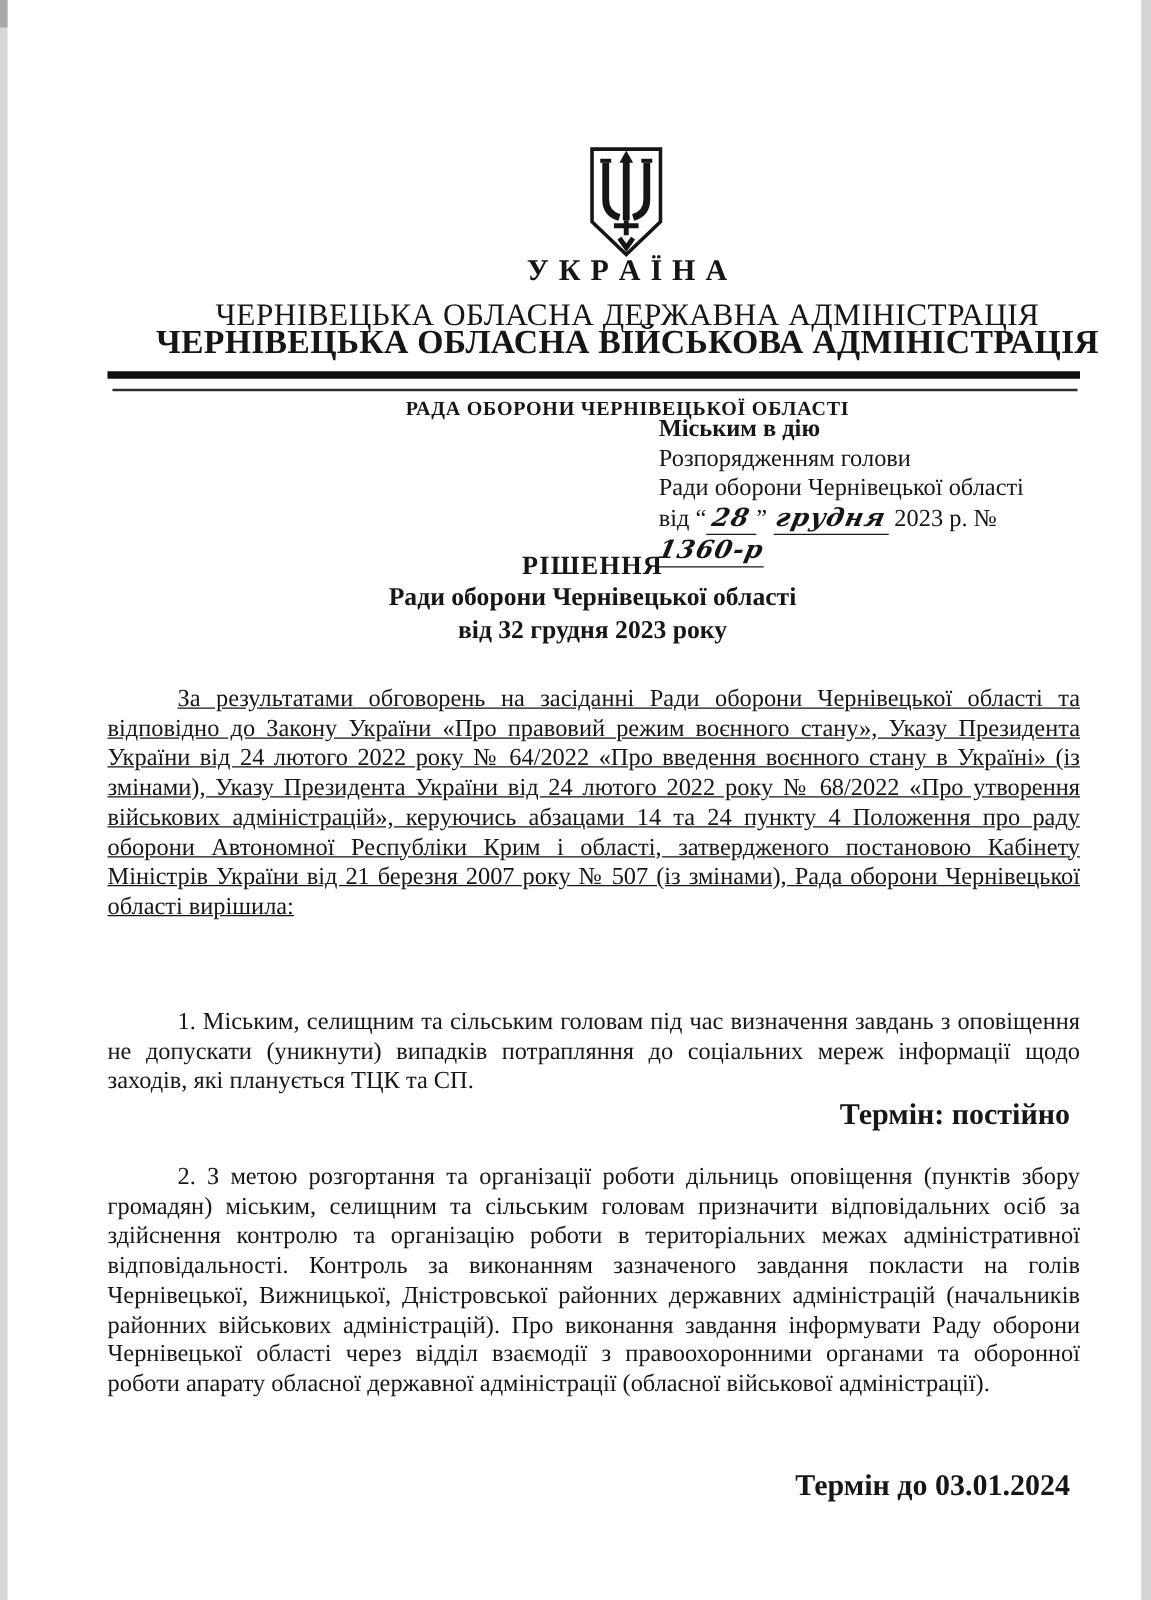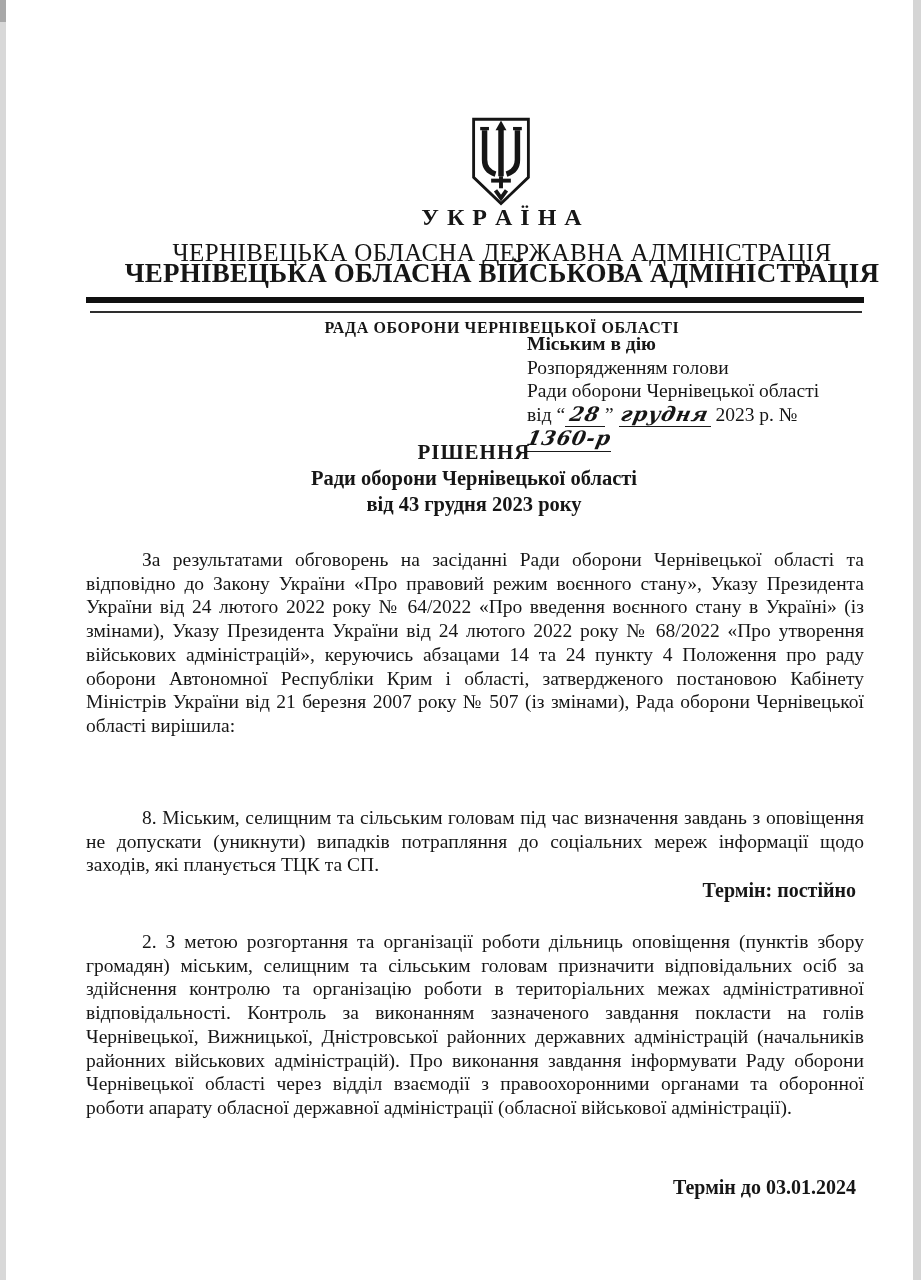--- a/index.html
+++ b/index.html
@@ -37,23 +37,23 @@
   .blank-num{min-width:78px;}
   .hand{display:inline-block;font-family:"DejaVu Serif",serif;font-style:italic;font-weight:700;
         transform:skewX(-12deg);letter-spacing:1px;font-size:20px;}
 
   .title-block{left:72px;top:438px;width:804px;text-align:center;font-weight:700;}
   .title-l1{font-size:21px;line-height:28px;letter-spacing:1px;}
   .title-l2,.title-l3,.title-l4{font-size:20.5px;line-height:25.6px;}
 
   .para{left:86px;width:778px;font-size:19.5px;line-height:23.7px;text-align:justify;}
   .indent{text-indent:56px;}
-  .para1{top:548px;}
+  .para1{top:548px;text-decoration:underline;}
   .item1{top:806px;}
-  .term{left:86px;width:770px;text-align:right;font-weight:700;font-size:20px;}
+  .term{left:86px;width:770px;text-align:right;font-weight:700;font-size:24px;}
   .term1{top:879px;}
   .item2{top:930px;}
   .term2{top:1176px;}
 </style>
 </head>
 <body>
 
 <div class="edge edge-left"></div>
 <div class="edge edge-right"></div>
 <div class="edge-cap"></div>
@@ -95,22 +95,22 @@
     <span>від “</span><span class="blank blank-day"><span class="hand">28</span></span><span>”</span>
     <span class="blank blank-month"><span class="hand">грудня</span></span>
     <span>2023 р. №</span>
     <span class="blank blank-num"><span class="hand">1360-р</span></span>
   </div>
 </div>
 
 <div class="abs title-block">
   <div class="title-l1">РІШЕННЯ</div>
   <div class="title-l2">Ради оборони Чернівецької області</div>
-  <div class="title-l3">від 43 грудня 2023 року</div>
+  <div class="title-l3">від 32 грудня 2023 року</div>
 </div>
 
 <div class="abs para para1 indent">За результатами обговорень на засіданні Ради оборони Чернівецької області та відповідно до Закону України «Про правовий режим воєнного стану», Указу Президента України від 24 лютого 2022 року № 64/2022 «Про введення воєнного стану в Україні» (із змінами), Указу Президента України від 24 лютого 2022 року № 68/2022 «Про утворення військових адміністрацій», керуючись абзацами 14 та 24 пункту 4 Положення про раду оборони Автономної Республіки Крим і області, затвердженого постановою Кабінету Міністрів України від 21 березня 2007 року  № 507 (із змінами), Рада оборони Чернівецької області вирішила:</div>
 
-<div class="abs para item1 indent">8. Міським, селищним та сільським головам під час визначення завдань з оповіщення не допускати (уникнути) випадків потрапляння до соціальних мереж інформації щодо заходів, які планується ТЦК та СП.</div>
+<div class="abs para item1 indent">1. Міським, селищним та сільським головам під час визначення завдань з оповіщення не допускати (уникнути) випадків потрапляння до соціальних мереж інформації щодо заходів, які планується ТЦК та СП.</div>
 <div class="abs term term1">Термін: постійно</div>
 
 <div class="abs para item2 indent">2. З метою розгортання та організації роботи дільниць оповіщення (пунктів збору громадян) міським, селищним та сільським головам призначити відповідальних осіб за здійснення контролю та організацію роботи в територіальних межах адміністративної відповідальності. Контроль за виконанням зазначеного завдання покласти на голів Чернівецької, Вижницької, Дністровської районних державних адміністрацій (начальників районних військових адміністрацій). Про виконання завдання інформувати Раду оборони Чернівецької області через відділ взаємодії з правоохоронними органами та оборонної роботи апарату обласної державної  адміністрації (обласної військової адміністрації).</div>
 <div class="abs term term2">Термін до 03.01.2024</div>
 
 </body></html>

